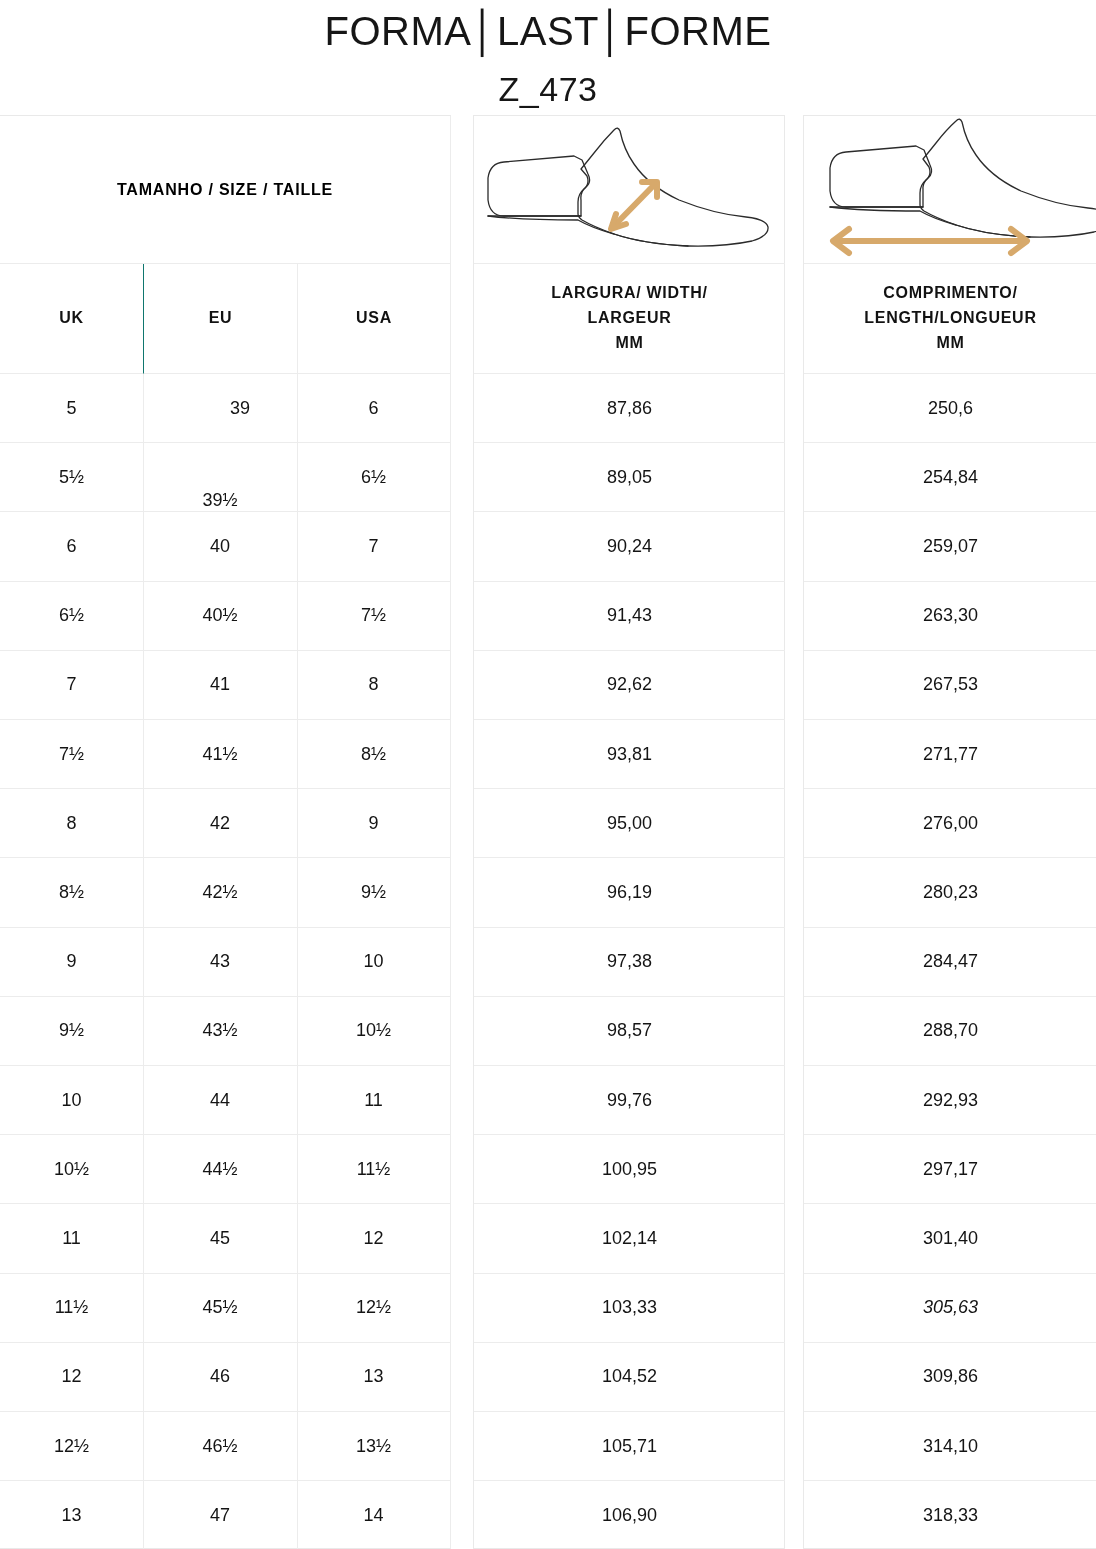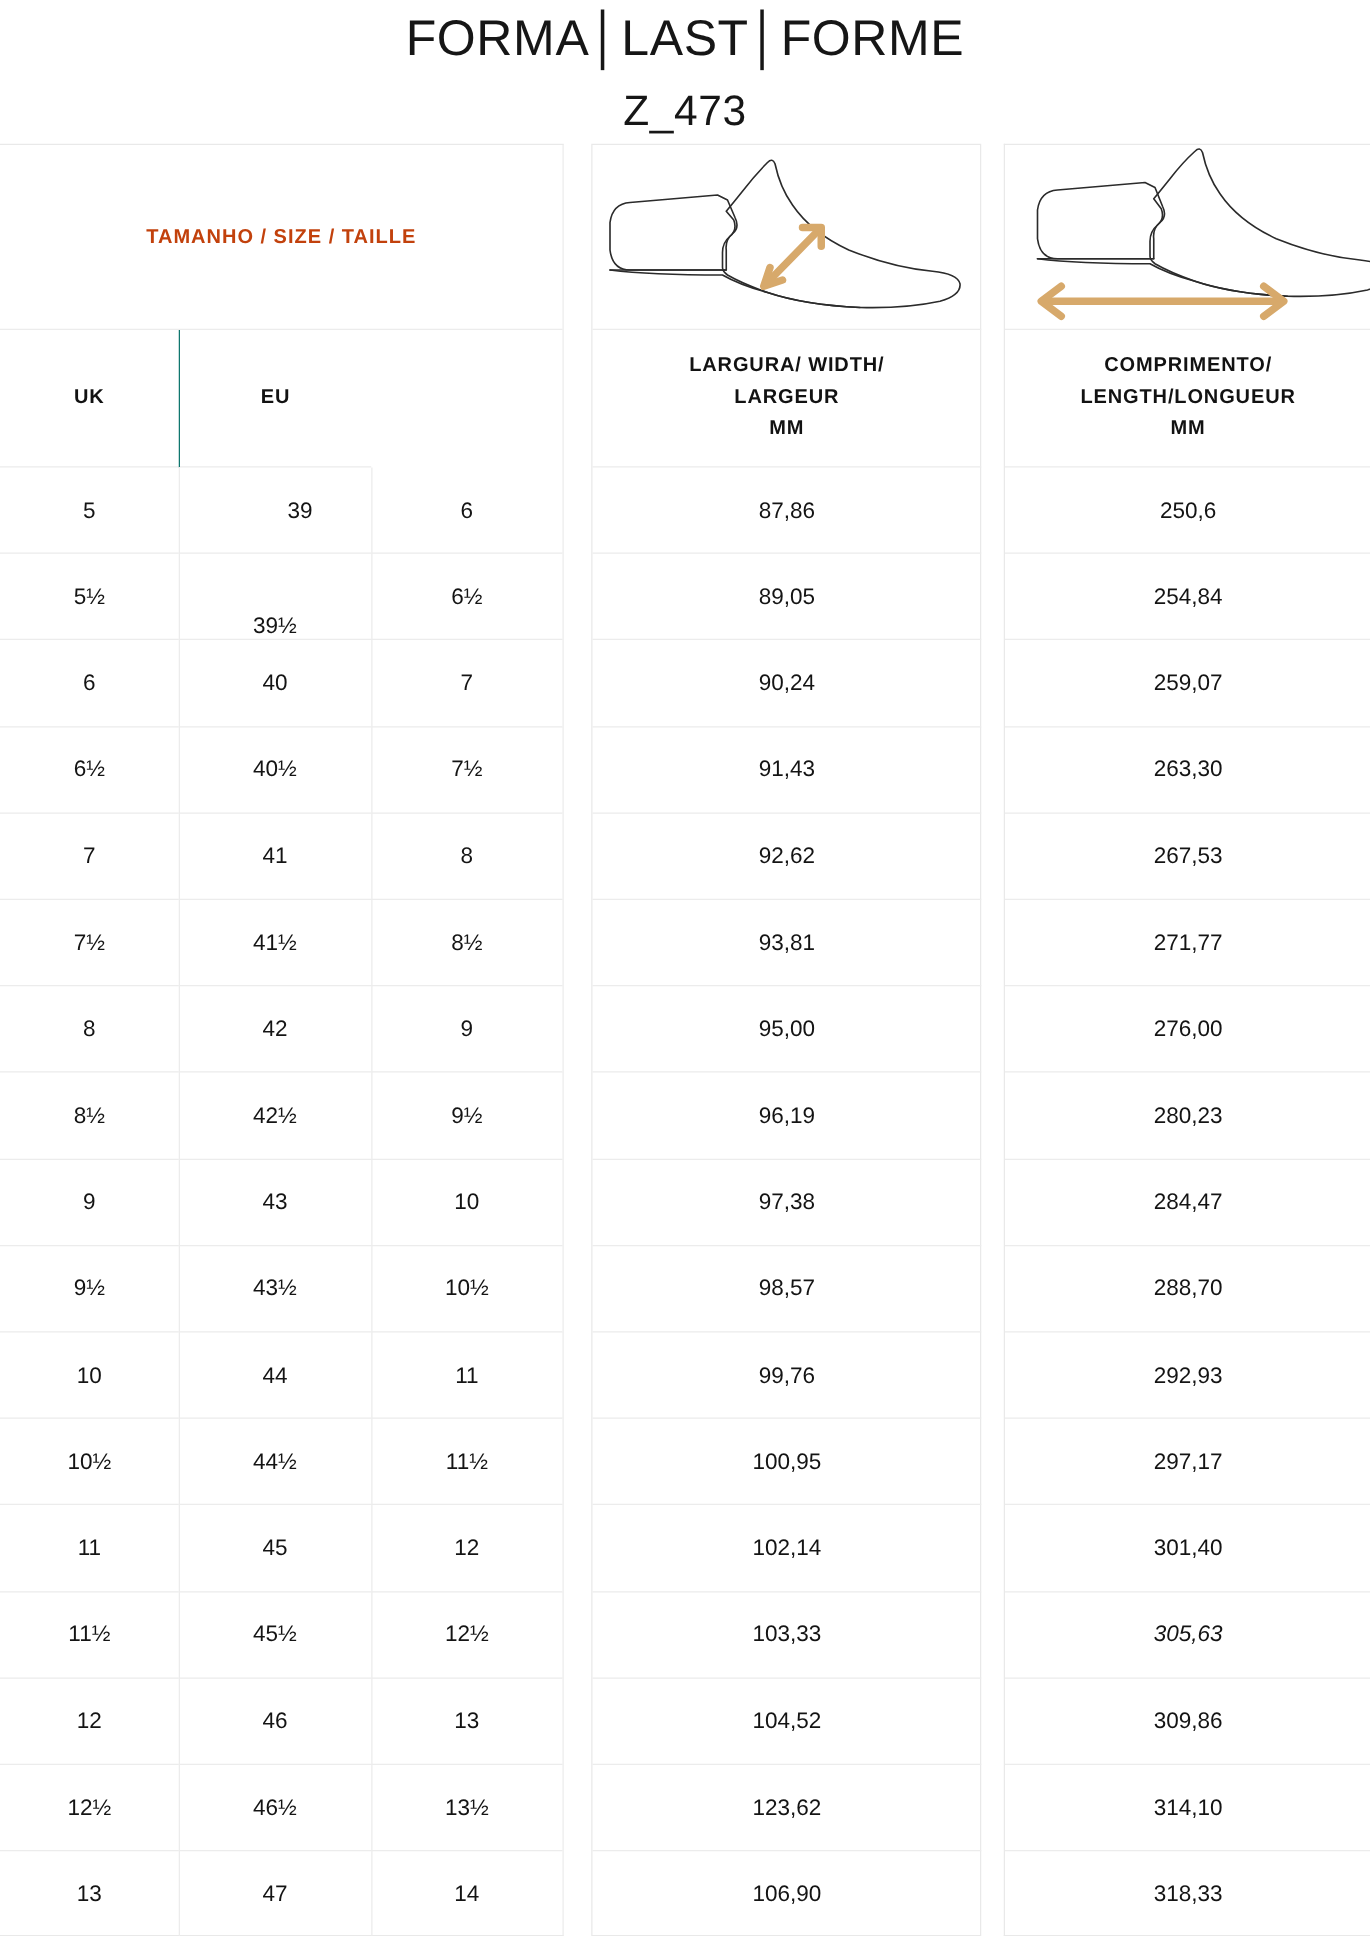--- a/index.html
+++ b/index.html
@@ -78,21 +78,21 @@
   }
   .val-text {
     font-size: 18px;
     font-weight: 400;
     color: #141414;
   }
   .banner-text {
     font-size: 16px;
     font-weight: 700;
     letter-spacing: 0.8px;
-    color: #c2410c;
+    color: #000000;
   }
 
   .vdiv {
     position: absolute;
     width: 1px;
     background: #ececec;
   }
 
   .diagram-box {
     position: absolute;
@@ -116,20 +116,23 @@
 
     <div class="cell" style="left:0px; top:0px; width:450px; height:148px;">
       <span class="banner-text">TAMANHO / SIZE / TAILLE</span>
     </div>
 
     <div class="cell" style="left:0px; top:148px; width:143px; height:110px;">
       <span class="hdr-text">UK</span>
     </div>
     <div class="cell" style="left:143px; top:148px; width:154px; height:110px; border-left:1px solid #0f766e;">
       <span class="hdr-text">EU</span>
+    </div>
+    <div class="cell" style="left:297px; top:148px; width:153px; height:110px; border-left:1px solid #ececec;">
+      <span class="hdr-text">USA</span>
     </div>
 
     <div class="vdiv" style="left:143px; top:258px; height:1176px;"></div>
     <div class="vdiv" style="left:297px; top:258px; height:1176px;"></div>
 
     <div id="size-rows">
         <div class="cell" style="left: 0px; top: 258px; width: 143px; height: 69.2px;">
           <span class="val-text">5</span>
         </div>
         <div class="cell" style="left: 143px; top: 258px; width: 154px; height: 69.2px; padding-left: 40px;">
@@ -356,21 +359,21 @@
         <div class="cell" style="left: 0px; top: 1088.4px; width: 311px; height: 69.2px;">
           <span class="val-text">102,14</span>
         </div>
         <div class="cell" style="left: 0px; top: 1157.6px; width: 311px; height: 69.2px;">
           <span class="val-text">103,33</span>
         </div>
         <div class="cell" style="left: 0px; top: 1226.8px; width: 311px; height: 69.2px;">
           <span class="val-text">104,52</span>
         </div>
         <div class="cell" style="left: 0px; top: 1296px; width: 311px; height: 69.2px;">
-          <span class="val-text">123,62</span>
+          <span class="val-text">105,71</span>
         </div>
         <div class="cell noline" style="left: 0px; top: 1365.2px; width: 311px; height: 69.2px;">
           <span class="val-text">106,90</span>
         </div>
       </div>
   </div>
 
   <div class="panel gl-t gl-b gl-l" style="left:803px; top:115px; width:293px; height:1434px;">
 
     <div class="diagram-box" style="left:0px; top:0px; width:293px; height:148px;">

